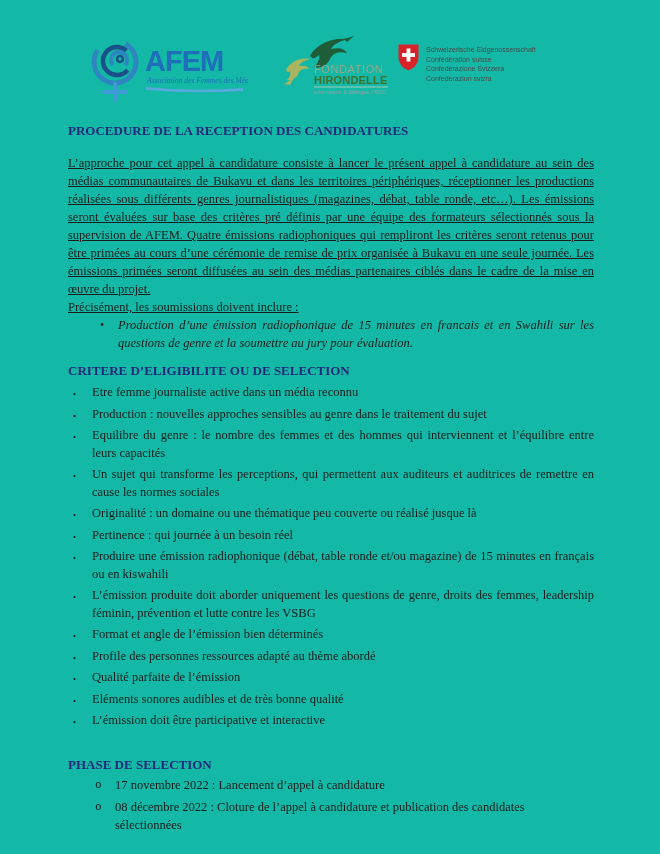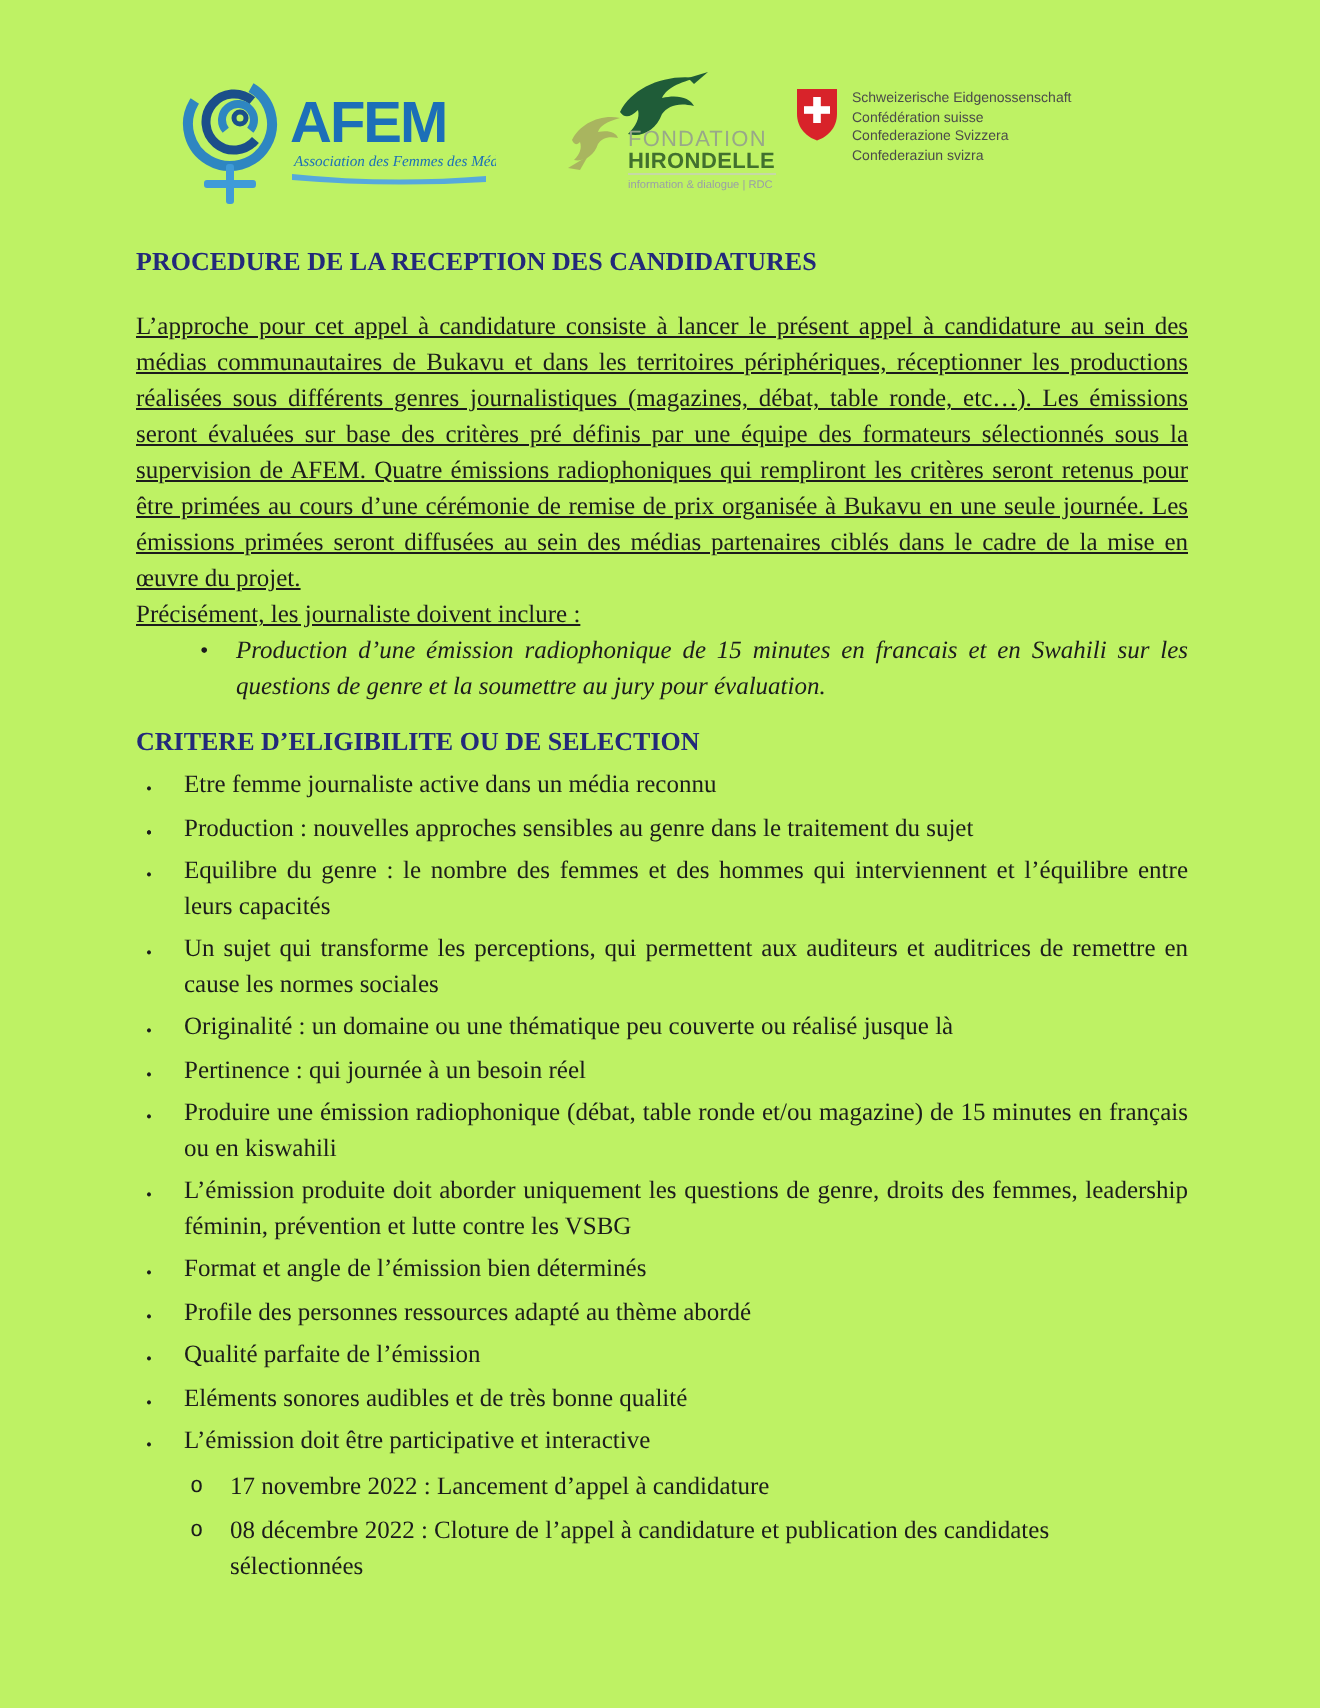--- a/index.html
+++ b/index.html
@@ -8,21 +8,21 @@
     --afem-blue:#1c6fb8;
     --afem-light:#56a9dc;
     --hirondelle-dark:#1f5c38;
     --hirondelle-light:#a9b55f;
     --hirondelle-text:#41702e;
     --hirondelle-sage:#98a889;
     --swiss-red:#d8232a;
   }
   html,body{margin:0;padding:0;background:#ffffff;}
   body{width:660px;height:854px;overflow:hidden;font-family:"Liberation Serif",serif;color:var(--body);}
-  .page{width:660px;height:854px;background:#bef264;box-sizing:border-box;}
+  .page{width:660px;height:854px;background:#14b8a6;box-sizing:border-box;}
 
   
   .logos{display:flex;align-items:flex-start;padding:36px 0 0 88px;height:74px;}
   .logo-afem{width:160px;flex:none;}
   .logo-hirondelle{flex:none;margin-left:36px;text-align:right;}
   .logo-swiss{flex:none;margin-left:8px;display:flex;gap:7px;padding-top:8px;}
   .swiss-lines{font-family:"Liberation Sans",sans-serif;font-size:7px;line-height:9.5px;color:#4a4a4a;padding-top:1px;}
 
   
   main{padding:6px 66px 0 68px;font-size:12.5px;line-height:18px;}
@@ -107,21 +107,21 @@
         <div>Confederaziun svizra</div>
       </div>
     </div>
   </header>
 
   <main>
 
     <h1>PROCEDURE DE LA RECEPTION DES CANDIDATURES</h1>
 
     <p class="intro">L’approche pour cet appel à candidature consiste à lancer le présent appel à candidature au sein des médias communautaires de Bukavu et dans les territoires périphériques, réceptionner les productions réalisées sous différents genres journalistiques (magazines, débat, table ronde, etc…). Les émissions seront évaluées sur base des critères pré définis par une équipe des formateurs sélectionnés sous la supervision de AFEM. Quatre émissions radiophoniques qui rempliront les critères seront retenus pour être primées au cours d’une cérémonie de remise de prix organisée à Bukavu en une seule journée. Les émissions primées seront diffusées au sein des médias partenaires ciblés dans le cadre de la mise en œuvre du projet.</p>
-    <p class="lead">Précisément, les journaliste doivent inclure :</p>
+    <p class="lead">Précisément, les soumissions doivent inclure :</p>
 
     <ul class="disc-list">
       <li>
         <span class="marker">•</span>
         <span>Production d’une émission radiophonique de 15 minutes en francais et en Swahili sur les questions de genre et la soumettre au jury pour évaluation.</span>
       </li>
     </ul>
 
     <h2 class="h-criteria">CRITERE D’ELIGIBILITE OU DE SELECTION</h2>
 
@@ -190,20 +190,21 @@
           <span class="marker">•</span>
           <span>Eléments sonores audibles et de très bonne qualité</span>
         </li>
 
         <li>
           <span class="marker">•</span>
           <span>L’émission doit être participative et interactive</span>
         </li>
       </ul>
 
+    <h2 class="h-phase">PHASE DE SELECTION</h2>
 
     <ul class="o-list">
 
         <li>
           <span class="marker">o</span>
           <span>17 novembre 2022 : Lancement d’appel à candidature</span>
         </li>
 
         <li>
           <span class="marker">o</span>

